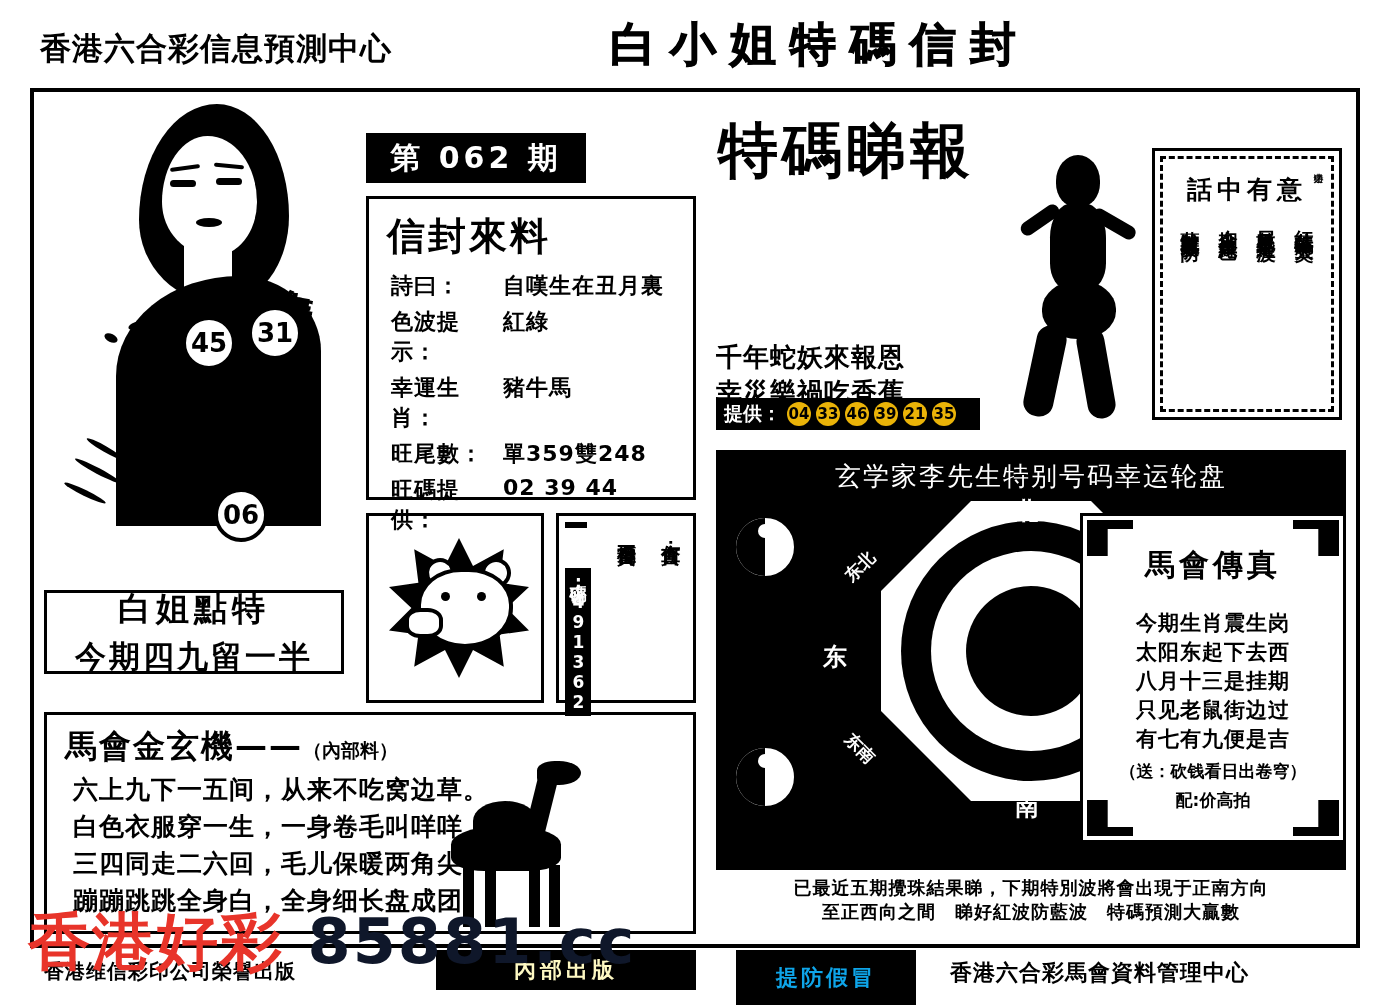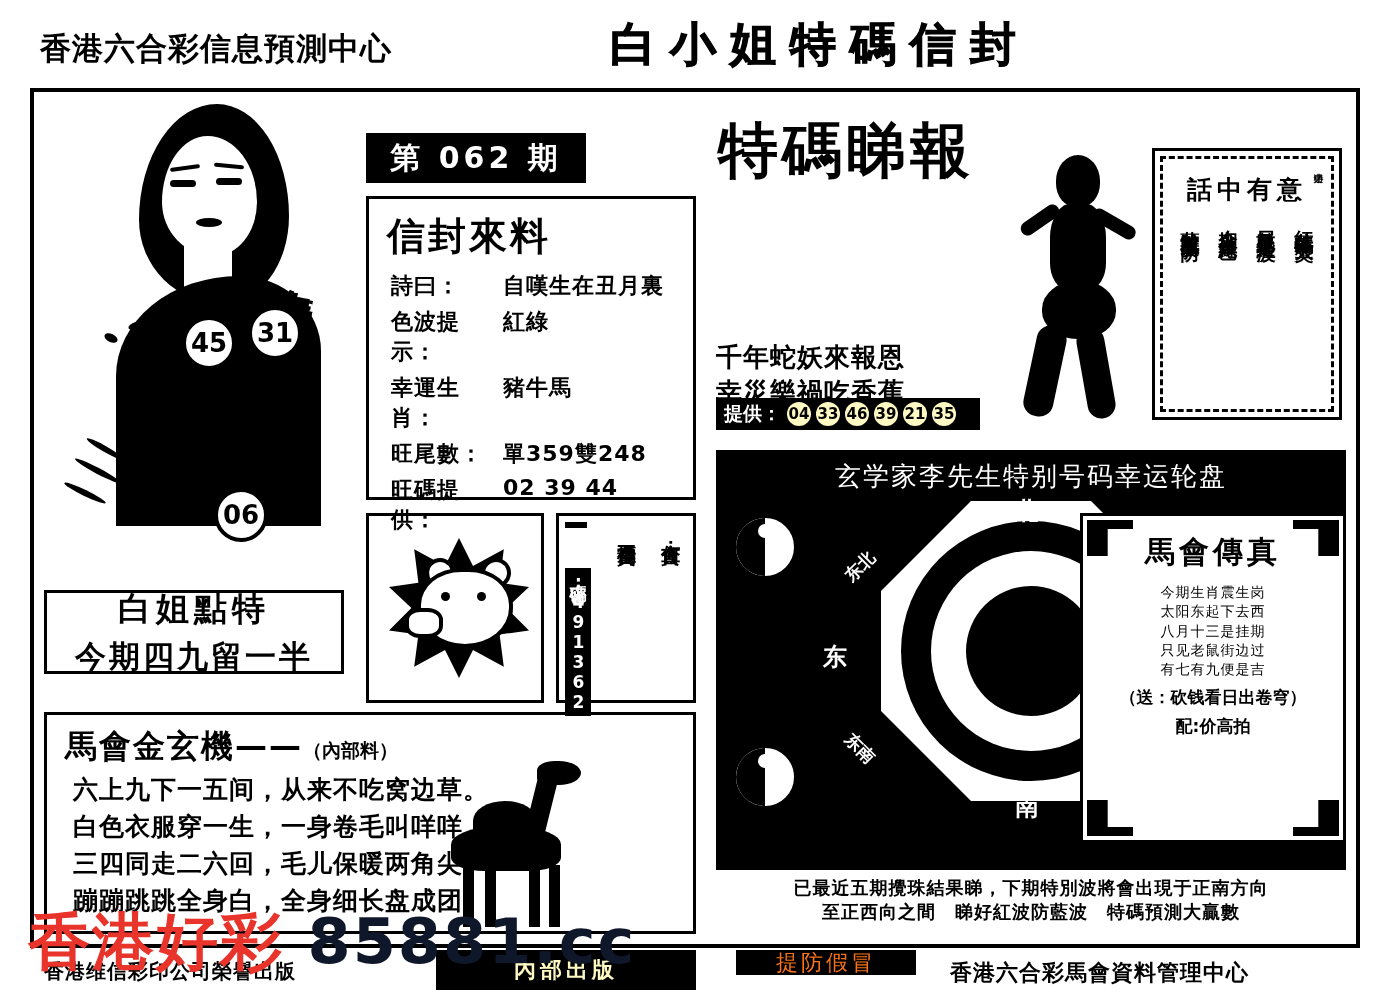--- a/index.html
+++ b/index.html
@@ -80,21 +80,21 @@
   .camel-leg{position:absolute;width:11px;height:62px;background:#000;}
 
   
   .tm-title{position:absolute;left:718px;top:120px;width:270px;font-size:60px;font-weight:bold;line-height:1.0;letter-spacing:4px;}
   .tm-sub{position:absolute;left:716px;top:340px;font-size:26px;font-weight:bold;line-height:1.35;letter-spacing:1px;}
 
   
   .supply{position:absolute;left:716px;top:398px;width:264px;height:32px;background:#000;color:#fff;
           display:flex;align-items:center;padding:0 8px;font-size:19px;font-weight:bold;box-sizing:border-box;}
   .supply .lbl{margin-right:6px;}
-  .supply .n{background:#fef9c3;color:#000;border-radius:50%;width:24px;height:24px;display:inline-flex;
+  .supply .n{background:#eab308;color:#000;border-radius:50%;width:24px;height:24px;display:inline-flex;
              align-items:center;justify-content:center;font-size:15px;margin-right:5px;}
 
   
   .dancer{position:absolute;left:990px;top:155px;width:170px;height:270px;}
   .dn{position:absolute;background:#000;}
 
   
   .stamp{position:absolute;left:1152px;top:148px;width:190px;height:272px;border:3px solid #000;box-sizing:border-box;padding:5px;}
   .stamp-in{width:100%;height:100%;border:3px dashed #000;box-sizing:border-box;position:relative;}
   .stamp-title{position:absolute;top:14px;left:0;width:100%;text-align:center;font-size:25px;font-weight:bold;letter-spacing:5px;}
@@ -114,32 +114,32 @@
   .yy{position:absolute;width:58px;height:58px;border-radius:50%;background:#fff;border:3px solid #000;overflow:hidden;}
   .yy:before{content:"";position:absolute;left:0;top:0;width:50%;height:100%;background:#000;}
   .yy:after{content:"";position:absolute;left:22px;top:6px;width:14px;height:14px;border-radius:50%;background:#fff;}
   .dirlabel{position:absolute;color:#fff;font-size:24px;font-weight:bold;}
   .dirlabel.sm{font-size:17px;}
   .wheel-note{position:absolute;left:0;bottom:2px;width:100%;text-align:center;}
   .wheel-note div{font-size:18px;font-weight:bold;letter-spacing:1px;}
 
   
   .fax{position:absolute;left:1080px;top:513px;width:266px;height:330px;border:3px solid #000;box-sizing:border-box;background:#fff;}
-  .fax h3{margin:4px;padding:12px 0 6px 0;text-align:center;font-size:30px;font-weight:bold;letter-spacing:4px;}
-  .fax .fl{text-align:center;font-size:14px;font-weight:normal;line-height:1.38;letter-spacing:1px;}
+  .fax h3{margin:17px;padding:12px 0 6px 0;text-align:center;font-size:30px;font-weight:bold;letter-spacing:4px;}
+  .fax .fl{text-align:center;font-size:21px;font-weight:bold;line-height:1.38;letter-spacing:1px;}
   .fax .fsmall{text-align:center;font-size:17px;font-weight:bold;margin-top:6px;}
   .corner{position:absolute;width:46px;height:36px;background:#000;
           clip-path:polygon(0 0,100% 0,100% 25%,45% 25%,45% 100%,0 100%);}
 
   
   .btm-left{position:absolute;left:44px;top:958px;font-size:20px;font-weight:bold;letter-spacing:1px;}
   .btm-blk1{position:absolute;left:436px;top:950px;width:260px;height:40px;background:#000;color:#fef9c3;
             display:flex;align-items:center;justify-content:center;font-size:22px;font-weight:bold;letter-spacing:4px;}
-  .btm-blk2{position:absolute;left:736px;top:950px;width:180px;height:25px;background:#000;color:#f97316;
-            display:flex;align-items:center;justify-content:center;font-size:22px;font-weight:normal;letter-spacing:3px;}
+  .btm-blk2{position:absolute;left:736px;top:950px;width:180px;height:56px;background:#000;color:#0ea5e9;
+            display:flex;align-items:center;justify-content:center;font-size:22px;font-weight:bold;letter-spacing:3px;}
   .btm-right{position:absolute;left:950px;top:958px;font-size:22px;font-weight:bold;letter-spacing:1px;}
 
   
   .wm{position:absolute;left:28px;top:900px;font-size:62px;font-weight:bold;color:#e8342a;letter-spacing:2px;white-space:nowrap;}
   .wm .num{color:#e8342a;}
 </style>
 </head>
 <body>
 
 <div class="page">

